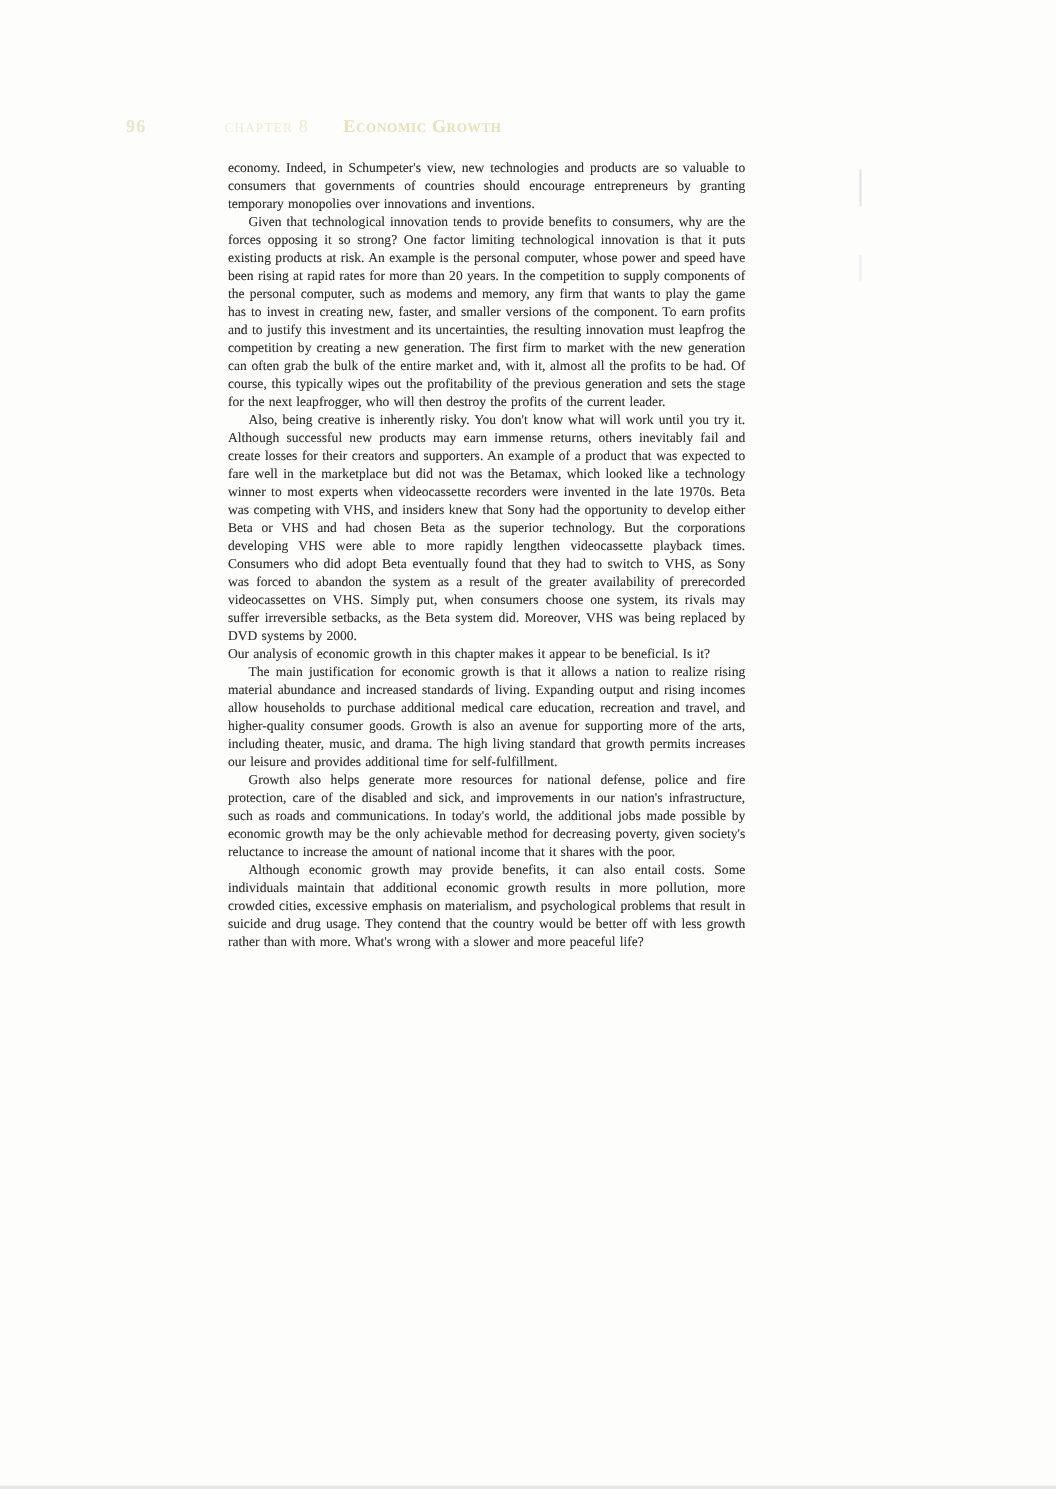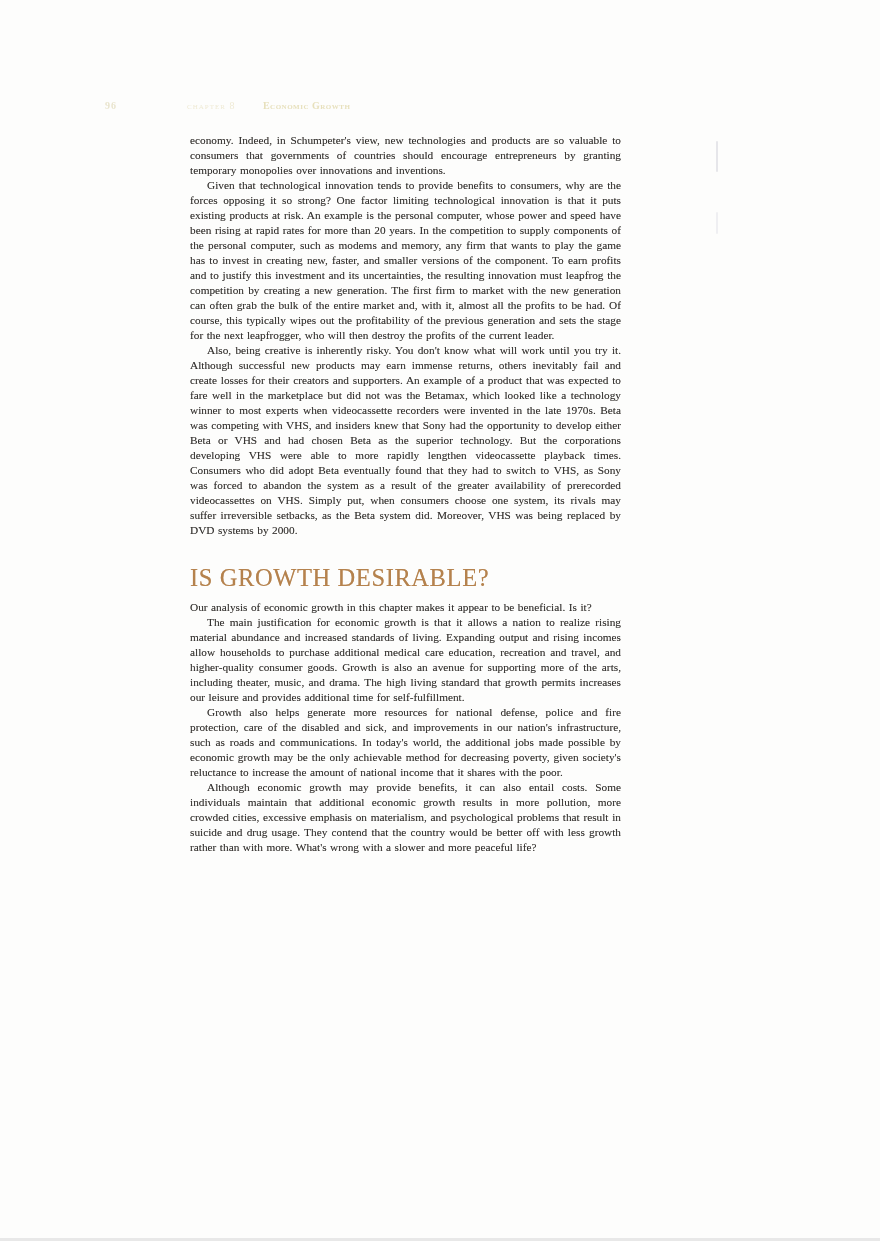--- a/index.html
+++ b/index.html
@@ -15,21 +15,21 @@
     overflow: hidden;
     font-family: "Liberation Serif", serif;
   }
   
   .running-header {
     position: absolute;
     top: 99px;
     left: 0;
     width: 880px;
     height: 16px;
-    font-size: 10px;
+    font-size: 15px;
     line-height: 14px;
   }
   .pagenum {
     position: absolute;
     left: 105px;
     top: 0;
     color: #e9e4cd;
     font-weight: bold;
     letter-spacing: 1px;
   }
@@ -117,21 +117,20 @@
     </span>
   </div>
 
   <div class="content">
     <div>
         <p class="body-para">economy. Indeed, in Schumpeter's view, new technologies and products are so valuable to consumers that governments of countries should encourage entrepreneurs by granting temporary monopolies over innovations and inventions.</p>
         <p class="body-para indent">Given that technological innovation tends to provide benefits to consumers, why are the forces opposing it so strong? One factor limiting technological innovation is that it puts existing products at risk. An example is the personal computer, whose power and speed have been rising at rapid rates for more than 20 years. In the competition to supply components of the personal computer, such as modems and memory, any firm that wants to play the game has to invest in creating new, faster, and smaller versions of the component. To earn profits and to justify this investment and its uncertainties, the resulting innovation must leapfrog the competition by creating a new generation. The first firm to market with the new generation can often grab the bulk of the entire market and, with it, almost all the profits to be had. Of course, this typically wipes out the profitability of the previous generation and sets the stage for the next leapfrogger, who will then destroy the profits of the current leader.</p>
         <p class="body-para indent">Also, being creative is inherently risky. You don't know what will work until you try it. Although successful new products may earn immense returns, others inevitably fail and create losses for their creators and supporters. An example of a product that was expected to fare well in the marketplace but did not was the Betamax, which looked like a technology winner to most experts when videocassette recorders were invented in the late 1970s. Beta was competing with VHS, and insiders knew that Sony had the opportunity to develop either Beta or VHS and had chosen Beta as the superior technology. But the corporations developing VHS were able to more rapidly lengthen videocassette playback times. Consumers who did adopt Beta eventually found that they had to switch to VHS, as Sony was forced to abandon the system as a result of the greater availability of prerecorded videocassettes on VHS. Simply put, when consumers choose one system, its rivals may suffer irreversible setbacks, as the Beta system did. Moreover, VHS was being replaced by DVD systems by 2000.</p>
       </div>
 
-    <h1 class="section-heading">IS GROWTH DESIRABLE?</h1>
 
     <div>
         <p class="body-para">Our analysis of economic growth in this chapter makes it appear to be beneficial. Is it?</p>
         <p class="body-para indent">The main justification for economic growth is that it allows a nation to realize rising material abundance and increased standards of living. Expanding output and rising incomes allow households to purchase additional medical care education, recreation and travel, and higher-quality consumer goods. Growth is also an avenue for supporting more of the arts, including theater, music, and drama. The high living standard that growth permits increases our leisure and provides additional time for self-fulfillment.</p>
         <p class="body-para indent">Growth also helps generate more resources for national defense, police and fire protection, care of the disabled and sick, and improvements in our nation's infrastructure, such as roads and communications. In today's world, the additional jobs made possible by economic growth may be the only achievable method for decreasing poverty, given society's reluctance to increase the amount of national income that it shares with the poor.</p>
         <p class="body-para indent">Although economic growth may provide benefits, it can also entail costs. Some individuals maintain that additional economic growth results in more pollution, more crowded cities, excessive emphasis on materialism, and psychological problems that result in suicide and drug usage. They contend that the country would be better off with less growth rather than with more. What's wrong with a slower and more peaceful life?</p>
       </div>
   </div>
 
   <div class="artifact-v1"></div>

